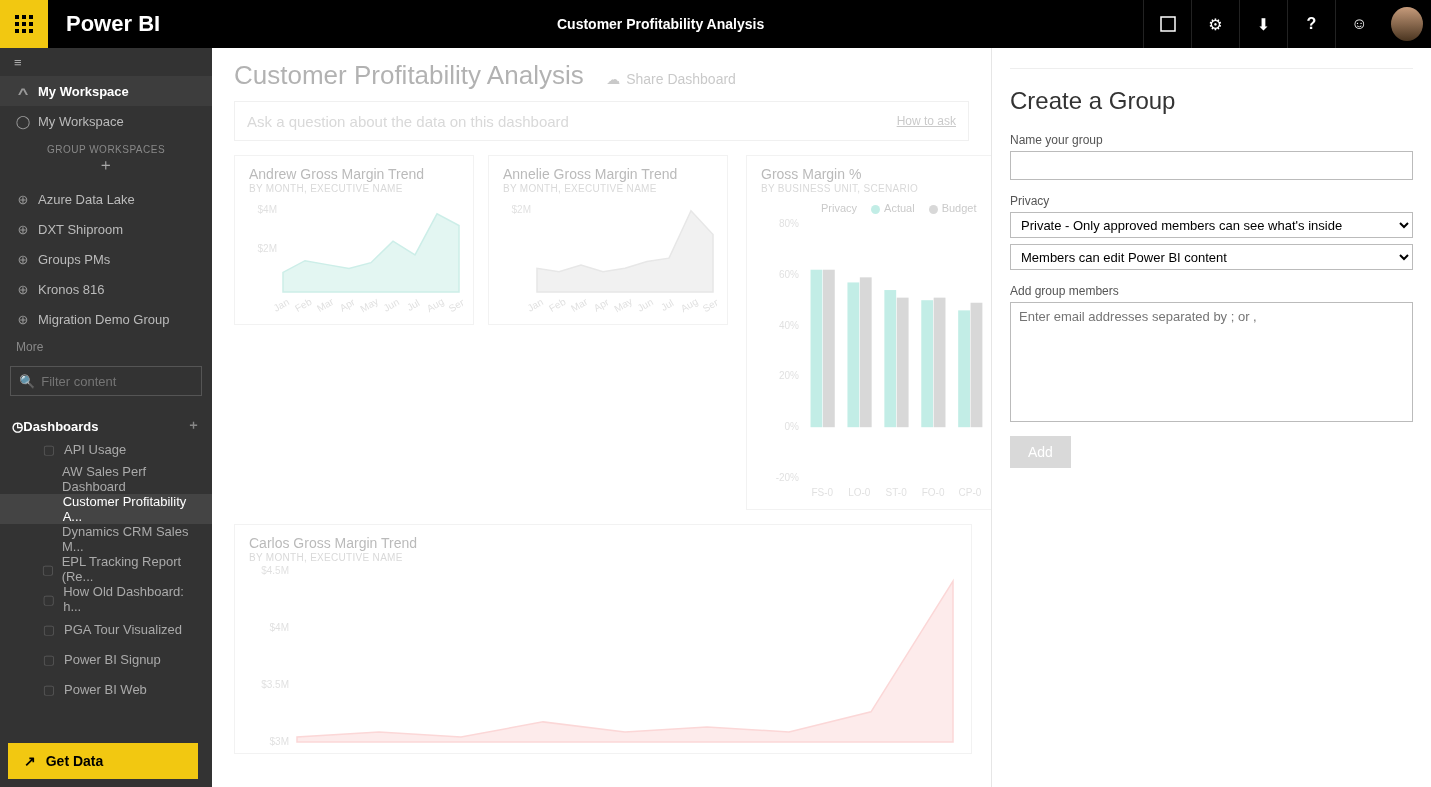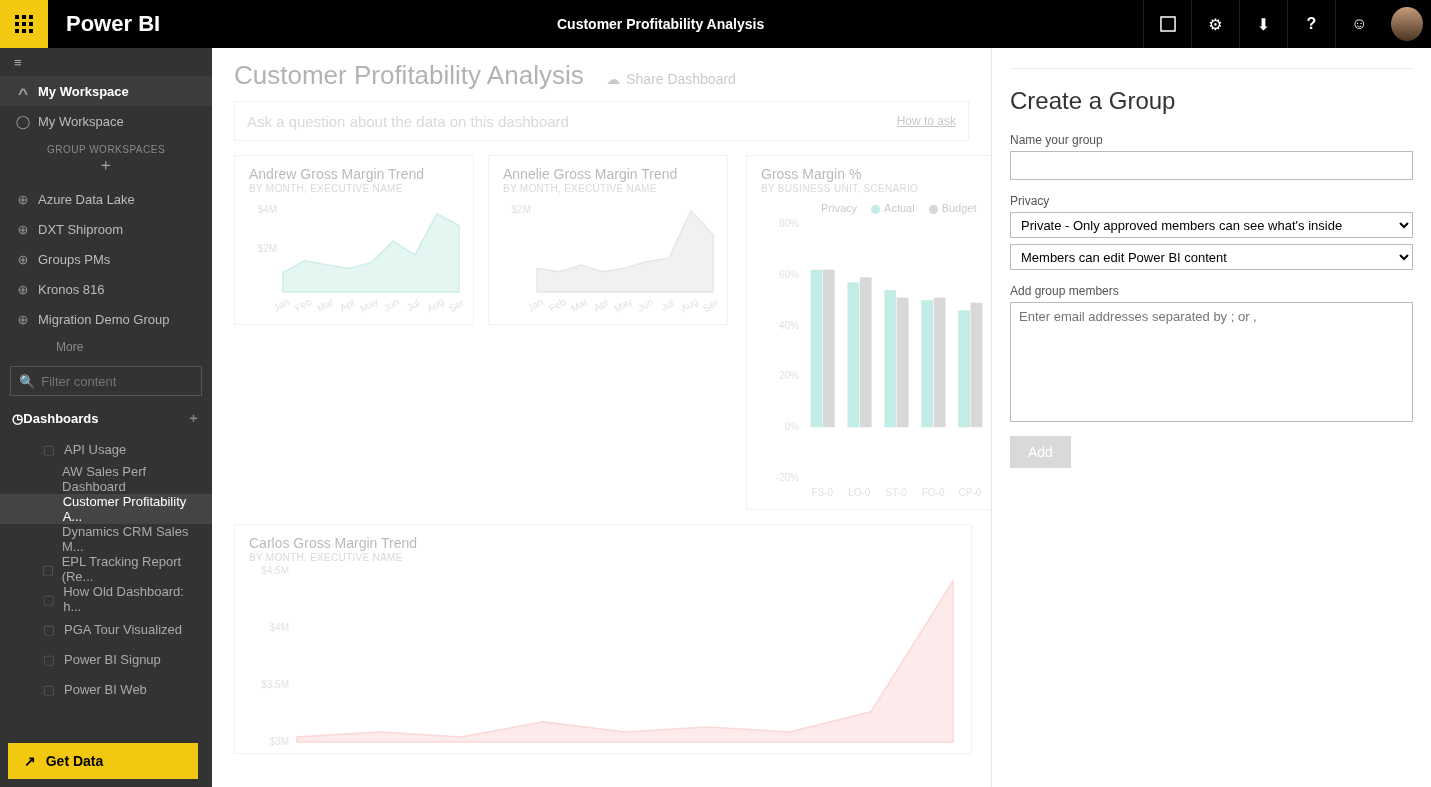--- a/index.html
+++ b/index.html
@@ -15,24 +15,24 @@
 .body { display: flex; height: calc(100% - 48px); }
 .sidebar { width: 212px; background: #333; color: #ccc; display: flex; flex-direction: column; font-size: 13px; position: relative; }
 .sidebar .hamb { height: 28px; display: flex; align-items: center; padding-left: 14px; color: #aaa; }
 .sidebar .row { height: 30px; display: flex; align-items: center; padding: 0 12px; cursor: pointer; }
 .sidebar .row.mytop { background: #3d3d3d; font-weight: 600; color:#fff; }
 .sidebar .row .ricon { width: 22px; display: inline-flex; justify-content: center; color: #999; font-size: 13px; margin-right:4px;}
 .sidebar .sect { font-size: 10px; letter-spacing: .5px; color: #888; padding: 8px 12px; display:flex; align-items:center; justify-content:space-between;flex-direction:column;}
 .sidebar .row.sub { padding-left: 12px; color:#bbb; }
 .sidebar .row.sub2 { padding-left: 38px; color:#aaa; font-size:13px;}
 .sidebar .row.active { background: #444; color:#fff;}
-.sidebar .more { padding: 6px 24px; font-size:12px; color:#888;margin-left:32px;}
+.sidebar .more { padding: 6px 16px; font-size:12px; color:#888;}
 .sidebar .filterbox { margin: 6px 10px; height: 30px; border:1px solid #555; display:flex; align-items:center; padding:0 8px; color:#888;}
 .sidebar .filterbox input { flex:1; background:transparent; border:none; outline:none; color:#ccc; font-size:13px;}
-.sidebar .dashhead { height:32px; display:flex; align-items:center; padding:0 12px; font-weight:600; color:#fff; justify-content:space-between;}
+.sidebar .dashhead { height:32px; display:flex; align-items:flex-end; padding:0 12px; font-weight:600; color:#fff; justify-content:space-between;}
 .sidebar .getdata { position:absolute; bottom:8px; left:8px; height:36px; background:#F2C811; color:#000; display:flex; align-items:center; padding:0 16px; font-weight:600; font-size:14px; width:190px;}
 .sidebar .getdata .arr { margin-right:10px; font-size:14px;}
 
 .main { flex:1; background:#fff; position:relative; overflow:hidden;}
 .main .overlay { position:absolute; inset:0; background:rgba(255,255,255,0.55); pointer-events:none;}
 .main-inner { padding: 12px 22px; color:#444;}
 .dash-title { font-size:26px; font-weight:300; color:#555; display:inline-block;}
 .share { display:inline-flex; align-items:center; margin-left:18px; color:#888; font-size:14px;}
 .share .sicon{margin-right:6px;}
 .qa { margin-top:10px; height:40px; border:1px solid #ddd; display:flex; align-items:center; padding:0 12px; color:#aaa; font-size:15px; justify-content:space-between;}

